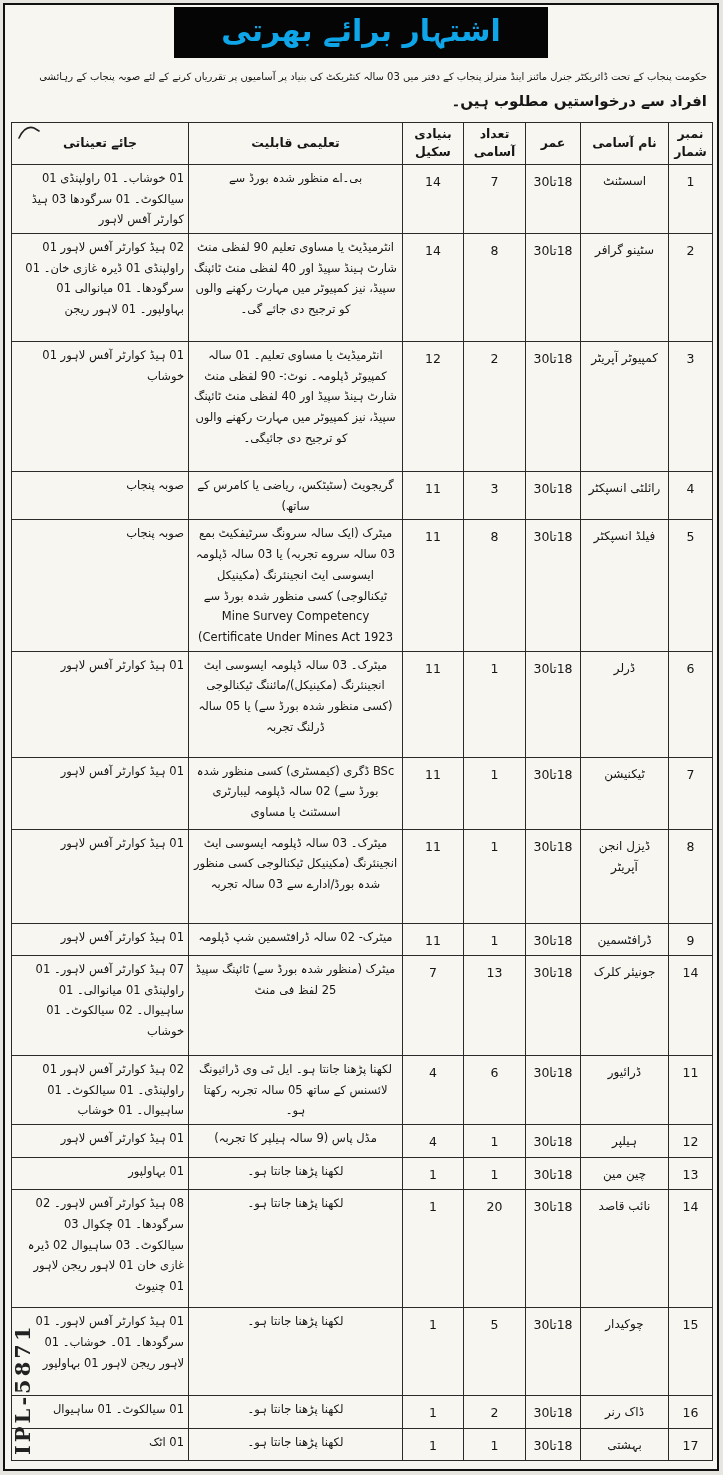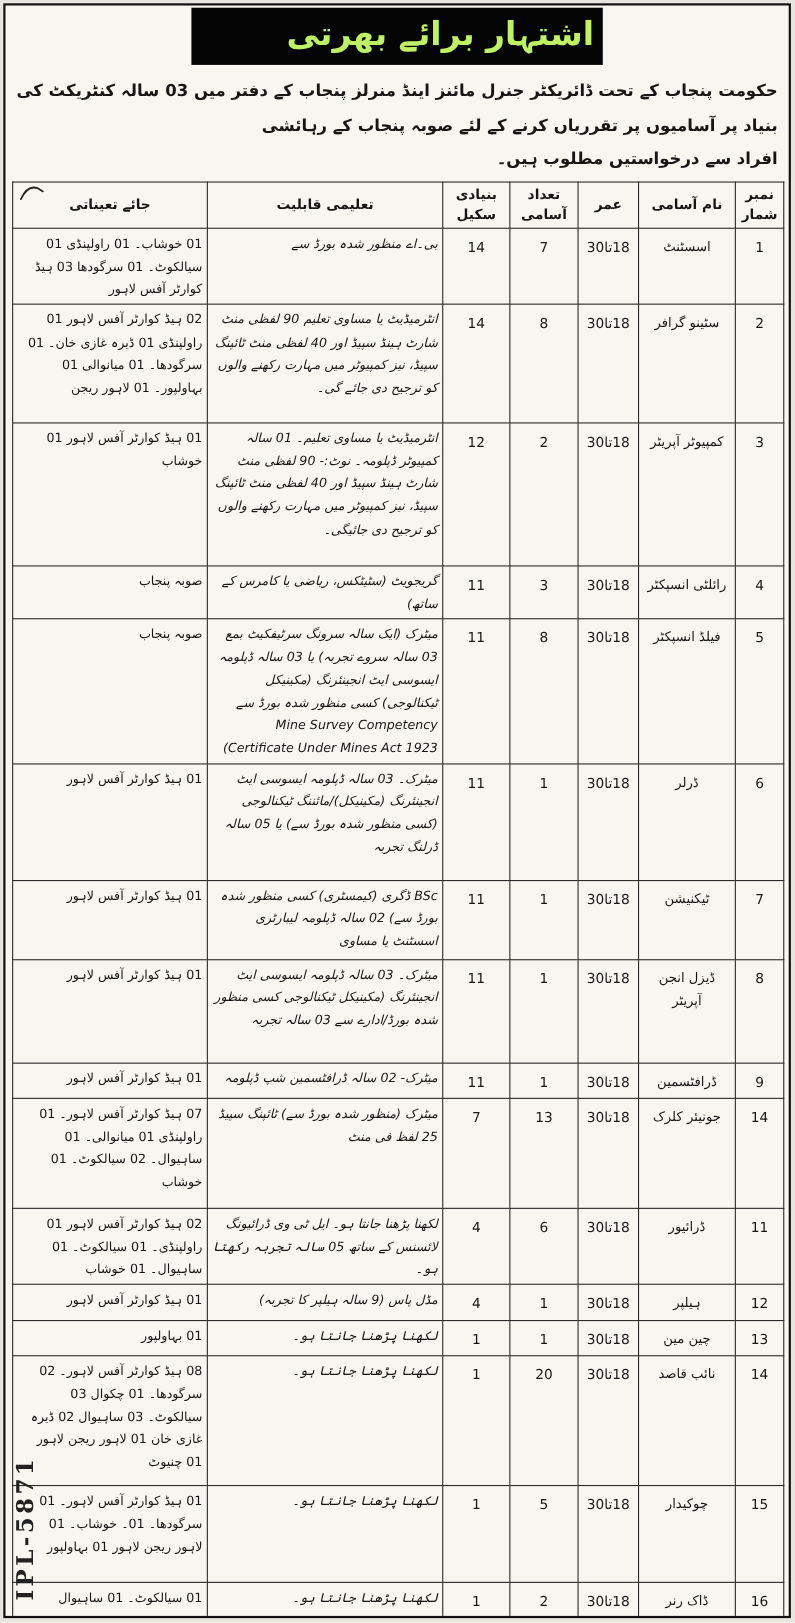--- a/index.html
+++ b/index.html
@@ -12,44 +12,44 @@
   }
   .frame{
     position:absolute;left:3px;top:3px;right:4px;bottom:4px;
     border:2px solid #111;
     background:#f7f6f1;
     overflow:hidden;
   }
   
   .title-box{
     width:358px;margin:2px auto 6px auto;
-    background:#050505;color:#bef264;
-    text-align:right;
+    background:#050505;color:#0ea5e9;
+    text-align:center;
     padding:6px 8px 10px 8px;
     font-size:30px;font-weight:bold;
     direction:rtl;
     letter-spacing:1px;
   }
   
-  .intro{direction:rtl;text-align:justify;font-size:15px;line-height:2.1;padding:2px 10px 0 10px;font-weight:bold;}
+  .intro{direction:rtl;text-align:justify;font-size:10px;line-height:2.1;padding:2px 10px 0 10px;font-weight:normal;}
   .intro-line2{direction:rtl;text-align:right;font-size:15px;font-weight:bold;line-height:1.9;padding:0 10px 4px 150px;}
   
   .table-wrap{position:relative;margin:2px 6px 0 6px;}
   table{border-collapse:collapse;width:100%;direction:rtl;table-layout:fixed;}
   col.c-no{width:44px;} col.c-name{width:88px;} col.c-age{width:55px;}
   col.c-posts{width:62px;} col.c-scale{width:61px;} col.c-qual{width:214px;} col.c-place{width:177px;}
   th,td{
     border:1.5px solid #2a2a2a;
     padding:3px 4px;vertical-align:top;
     font-size:11.5px;line-height:1.8;
   }
   th{font-size:12.5px;font-weight:bold;padding:2px 3px;line-height:1.5;vertical-align:middle;}
   td.num{text-align:center;font-size:12.5px;padding-top:6px;}
   td.name{text-align:center;font-size:12px;padding-top:6px;}
-  td.qual{font-style:italic;}
+  td.qual{text-align:center;}
   td.place{text-align:right;}
   tbody tr:nth-child(1) td{height:52px;}
   tbody tr:nth-child(2) td{height:98px;}
   tbody tr:nth-child(3) td{height:120px;}
   tbody tr:nth-child(5) td{height:112px;}
   tbody tr:nth-child(6) td{height:96px;}
   tbody tr:nth-child(7) td{height:62px;}
   tbody tr:nth-child(8) td{height:84px;}
   tbody tr:nth-child(10) td{height:90px;}
   tbody tr:nth-child(11) td{height:56px;}

